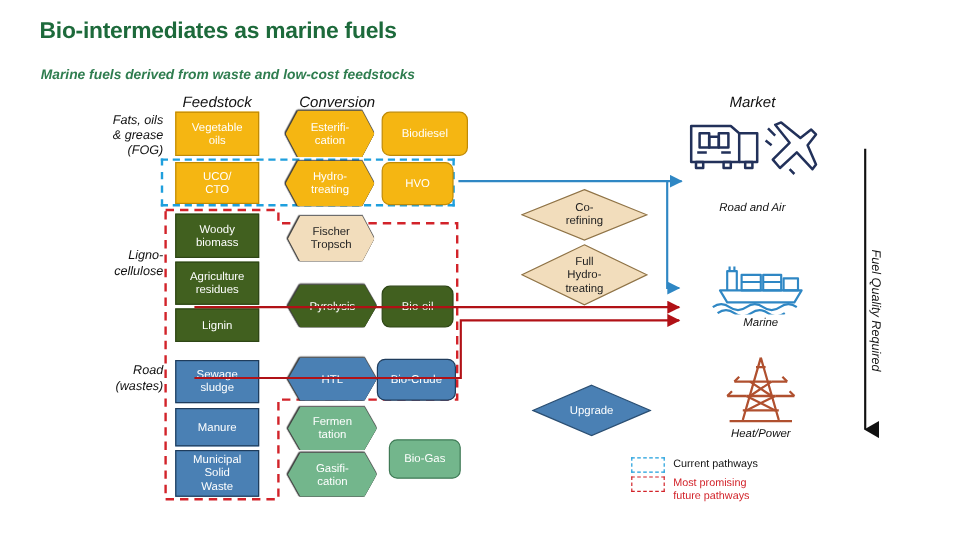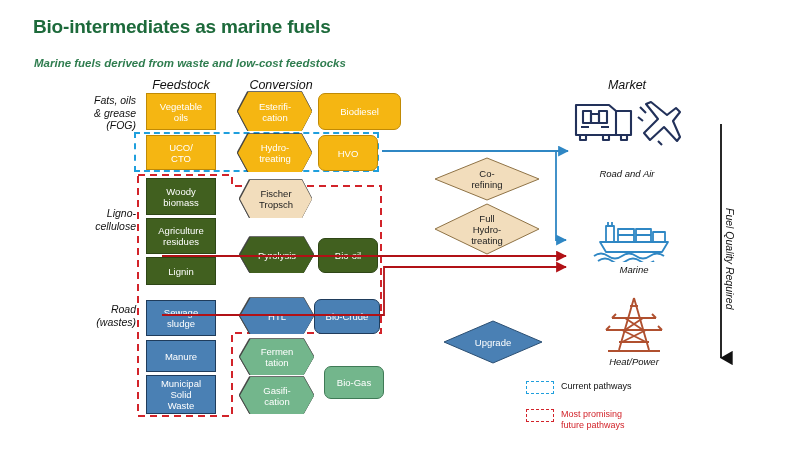--- a/index.html
+++ b/index.html
@@ -197,21 +197,21 @@
   </div>
   <div class="abs hexwrap" style="left:240px;top:377px;width:74px;height:37px;">
     <div class="node mgreen hex" style="width:74px;height:37px;">
       <div>
         <div>Gasifi-</div>
         <div>cation</div>
       </div>
     </div>
   </div>
 
-  <div class="abs node amber rrect" style="left:318px;top:93px;width:83px;height:37px;">
+  <div class="abs node amber rrect" style="left:318px;top:93px;width:72px;height:37px;">
     <div>Biodiesel</div>
   </div>
   <div class="abs node amber rrect" style="left:318px;top:135px;width:60px;height:36px;">
     <div>HVO</div>
   </div>
   <div class="abs node dgreen rrect" style="left:318px;top:238px;width:60px;height:35px;">
     <div>Bio-oil</div>
   </div>
   <div class="abs node blue rrect" style="left:314px;top:299px;width:66px;height:35px;">
     <div>Bio-Crude</div>
@@ -330,21 +330,21 @@
         <path d="M38,10 L46,10"></path>
         <path d="M16,55 L68,55"></path>
       </g>
     </svg>
   </div>
   <div class="abs mlabel" style="left:592px;top:356px;width:84px;text-align:center;">Heat/Power</div>
 
   <div class="abs" id="fqr" style="left:736px;top:208px;">Fuel Quality Required</div>
 
   <div class="abs" style="left:526px;top:381px;width:160px;">
-    <div style="display:flex;align-items:flex-start;gap:7px;margin-bottom:15px;">
+    <div style="display:flex;align-items:flex-start;gap:7px;margin-bottom:3px;">
       <div class="swatch sw-blue"></div>
       <div class="legtext leg-k">Current pathways</div>
     </div>
     <div style="display:flex;align-items:flex-start;gap:7px;">
       <div class="swatch sw-red"></div>
       <div class="legtext leg-r">
         <div>Most promising</div>
         <div>future pathways</div>
       </div>
     </div>

